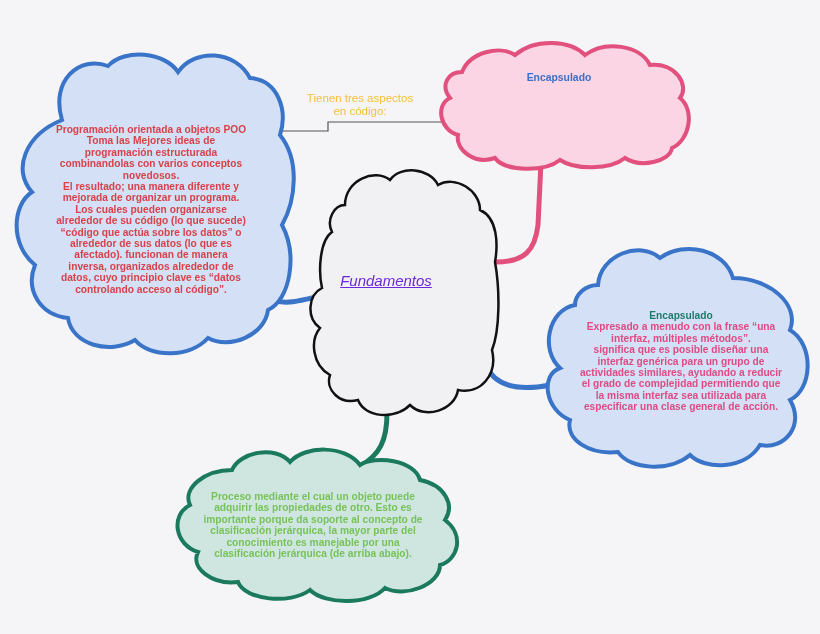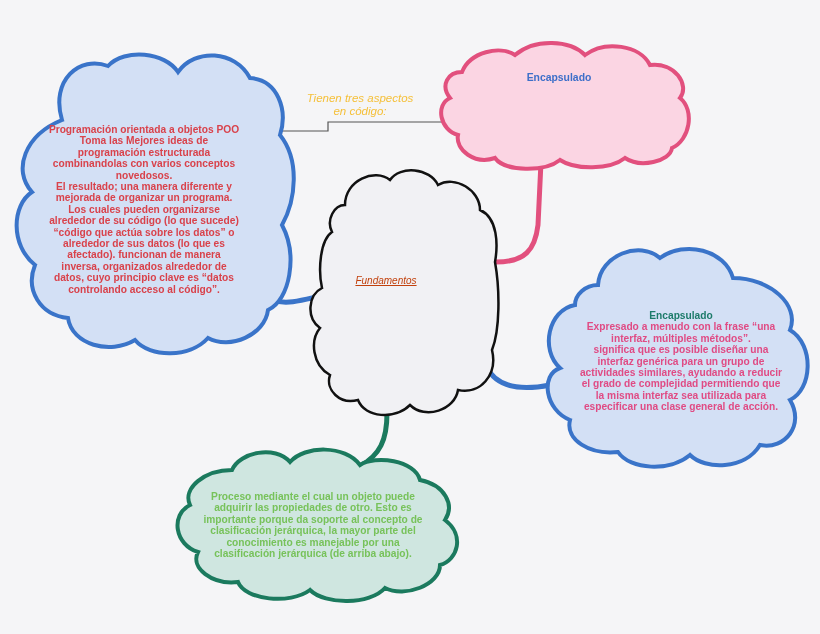--- a/index.html
+++ b/index.html
@@ -1,29 +1,29 @@
 <!DOCTYPE html>
 <html><head>
 <meta charset="utf-8">
 <style>
   html, body { margin: 0; padding: 0; }
   body { width: 820px; height: 634px; background: #f5f5f7; position: relative; overflow: hidden; font-family: "Liberation Sans", "DejaVu Sans", sans-serif; }
   #canvas { position: absolute; left: 0; top: 0; width: 820px; height: 634px; }
   .node-text { position: absolute; text-align: center; font-weight: bold; font-size: 10.2px; line-height: 11.4px; }
   .node-text .title { display: block; }
   .node-text .body { display: block; white-space: pre-line; }
-  #poo-text { left: 28px; top: 124px; width: 232px; color: #d9424b; }
+  #poo-text { left: 35px; top: 124px; width: 232px; color: #d9424b; }
   #enc-text { left: 455px; top: 72px; width: 208px; color: #6ab43c; font-size: 10.4px; }
   #enc-text .title { color: #3d6fc9; }
   #pol-text { left: 570px; top: 310px; width: 222px; color: #e04b84; }
   #pol-text .title { color: #1d7b6a; }
   #her-text { left: 196px; top: 491px; width: 234px; color: #77c25a; }
   #her-text .title { color: #222222; }
-  #center-title { position: absolute; left: 322px; top: 272px; width: 128px; text-align: center; font-style: italic; font-size: 10px; line-height: 18px; color: #c2410c; text-decoration: underline; }
-  #annotation { position: absolute; left: 290px; top: 92px; width: 140px; text-align: center; font-style: italic; font-size: 11.5px; line-height: 13px; color: #f5c03a; }
+  #center-title { position: absolute; left: 322px; top: 272px; width: 128px; text-align: center; font-style: italic; font-size: 15px; line-height: 18px; color: #6d28d9; text-decoration: underline; }
+  #annotation { position: absolute; left: 290px; top: 92px; width: 140px; text-align: center; font-size: 11.5px; line-height: 13px; color: #f5c03a; }
 </style>
 </head>
 <body>
 
 <svg id="canvas" viewBox="0 0 820 634" xmlns="http://www.w3.org/2000/svg">
 
   <path d="M272 300 C 290 306, 305 298, 324 296" fill="none" stroke="#3a74c9" stroke-width="5" stroke-linecap="round"></path>
   <path d="M496 262 C 525 262, 535 250, 538 225 L 541 162" fill="none" stroke="#e2507e" stroke-width="5" stroke-linecap="round"></path>
   <path d="M486 366 C 495 385, 515 392, 550 385" fill="none" stroke="#3a74c9" stroke-width="5" stroke-linecap="round"></path>
   <path d="M387 413 C 387 440, 380 455, 360 466" fill="none" stroke="#1b7a5e" stroke-width="5" stroke-linecap="round"></path>

